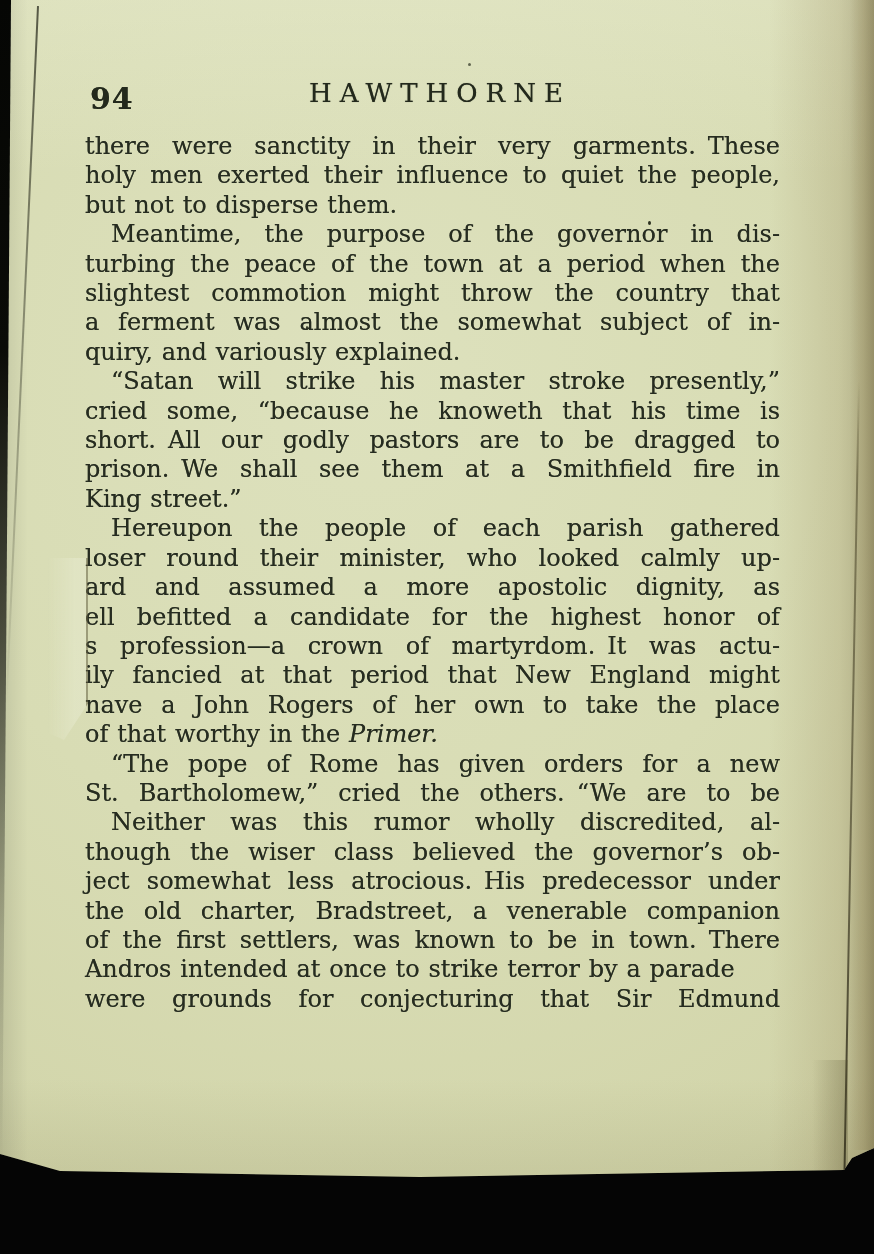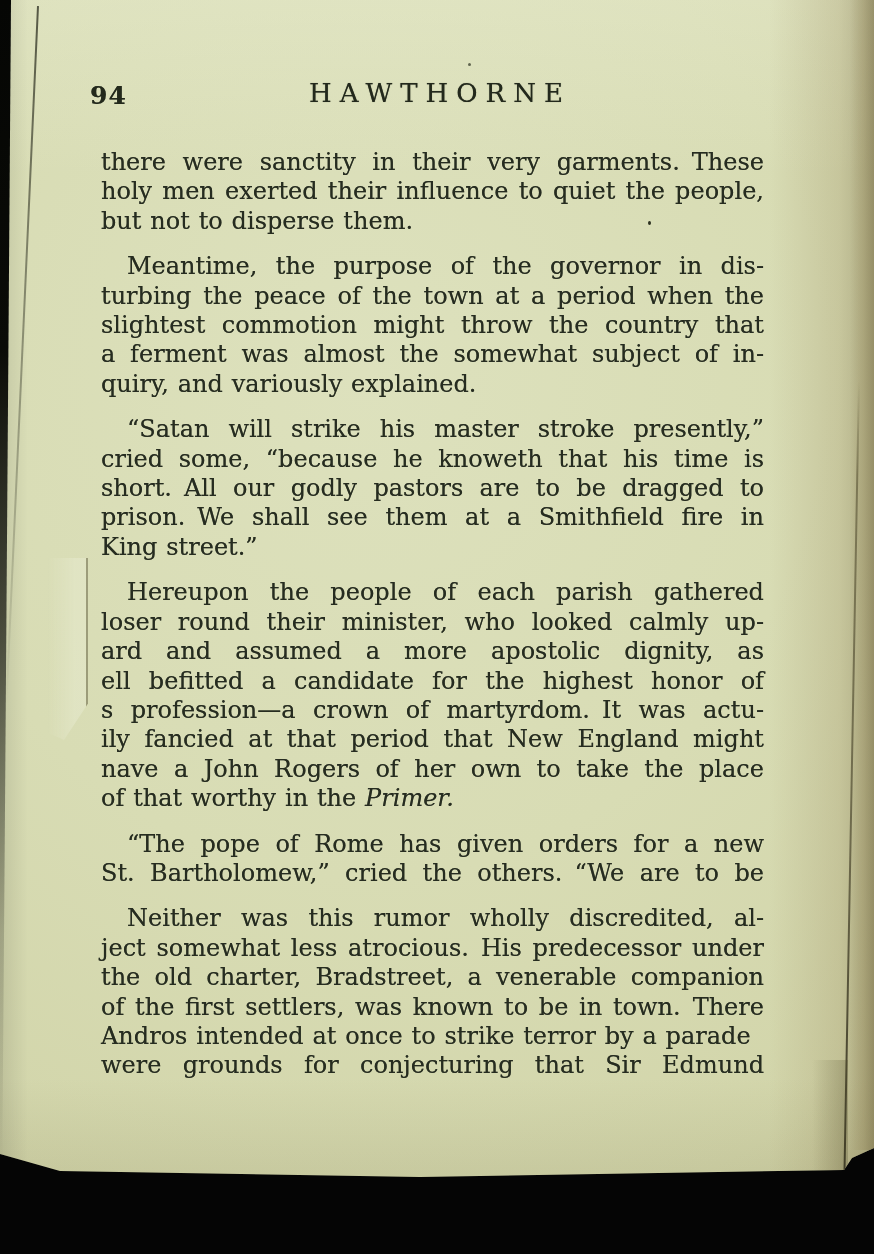--- a/index.html
+++ b/index.html
@@ -11,30 +11,30 @@
   .page{
     position:absolute;inset:0;
     background:
       linear-gradient(to right, rgba(0,0,0,0.10) 0px, rgba(0,0,0,0) 28px),
       linear-gradient(to right, rgba(255,255,245,0) 88%, rgba(150,135,90,0.25) 96%, rgba(110,98,60,0.40) 100%),
       linear-gradient(to bottom, rgba(238,242,218,0.30) 0%, rgba(0,0,0,0) 14%, rgba(0,0,0,0) 86%, rgba(118,112,72,0.20) 98%),
       radial-gradient(130% 100% at 42% 30%, #dde1bd 0%, #d8dcb4 40%, #d2d5aa 70%, #c9c99d 92%, #c1bd8f 100%);
     clip-path: polygon(0 0, 874px 0, 874px 1148px, 852px 1158px, 844px 1170px, 420px 1177px, 60px 1171px, 0 1154px);
   }
   .header{position:absolute;left:85px;top:78px;width:695px;height:34px;color:#23291c;}
-  .pagenum{position:absolute;left:5px;top:3px;font-size:25px;font-weight:600;letter-spacing:1px;
+  .pagenum{position:absolute;left:5px;top:3px;font-size:30px;font-weight:600;letter-spacing:1px;
            text-shadow:0 0 0.6px rgba(32,38,26,0.65);}
   .runhead{position:absolute;left:15px;right:0;top:0;text-align:center;font-size:26px;
            letter-spacing:8px;font-weight:400;text-shadow:0 0 0.7px rgba(32,38,26,0.7);}
   .body-text{
     position:absolute;left:85px;top:132px;width:695px;
     font-size:24px;line-height:29.4px;color:#262c20;
     text-shadow:0 0 0.6px rgba(36,42,30,0.65);
   }
-  .para{margin:16px;}
+  .para{margin:0;}
   .pline{text-align:justify;text-align-last:justify;word-spacing:0.05em;}
   .pline.last{text-align-last:left;}
   .para.indented .pline:first-child{text-indent:26px;}
   .it{font-style:italic;}
 
   
   .left-gutter{position:absolute;left:0;top:0;width:11px;height:1165px;
     background:linear-gradient(to bottom,#050604 0%,#0a0b07 30%,rgba(10,11,7,0.65) 55%,rgba(10,11,7,0.18) 80%,rgba(10,11,7,0) 100%);
     clip-path:polygon(0 0,100% 0,45% 70%,20% 100%,0 100%);}
   .left-crease{position:absolute;left:37px;top:6px;width:2px;height:700px;
@@ -96,20 +96,21 @@
           <div class="pline">ily fancied at that period that New England might</div>
           <div class="pline">nave a John Rogers of her own to take the place</div>
           <div class="pline last"><span>of that worthy in the </span><span class="it">Primer.</span></div>
         </div>
         <div class="para indented">
           <div class="pline">“The pope of Rome has given orders for a new</div>
           <div class="pline">St. Bartholomew,” cried the others. “We are to be</div>
         </div>
         <div class="para indented">
           <div class="pline">Neither was this rumor wholly discredited, al-</div>
+          <div class="pline">though the wiser class believed the governor’s ob-</div>
           <div class="pline">ject somewhat less atrocious. His predecessor under</div>
           <div class="pline">the old charter, Bradstreet, a venerable companion</div>
           <div class="pline">of the first settlers, was known to be in town. There</div>
           <div class="pline last">Andros intended at once to strike terror by a parade</div>
           <div class="pline">were grounds for conjecturing that Sir Edmund</div>
         </div>
       </div>
 
     <div class="left-gutter"></div>
     <div class="left-crease"></div>

